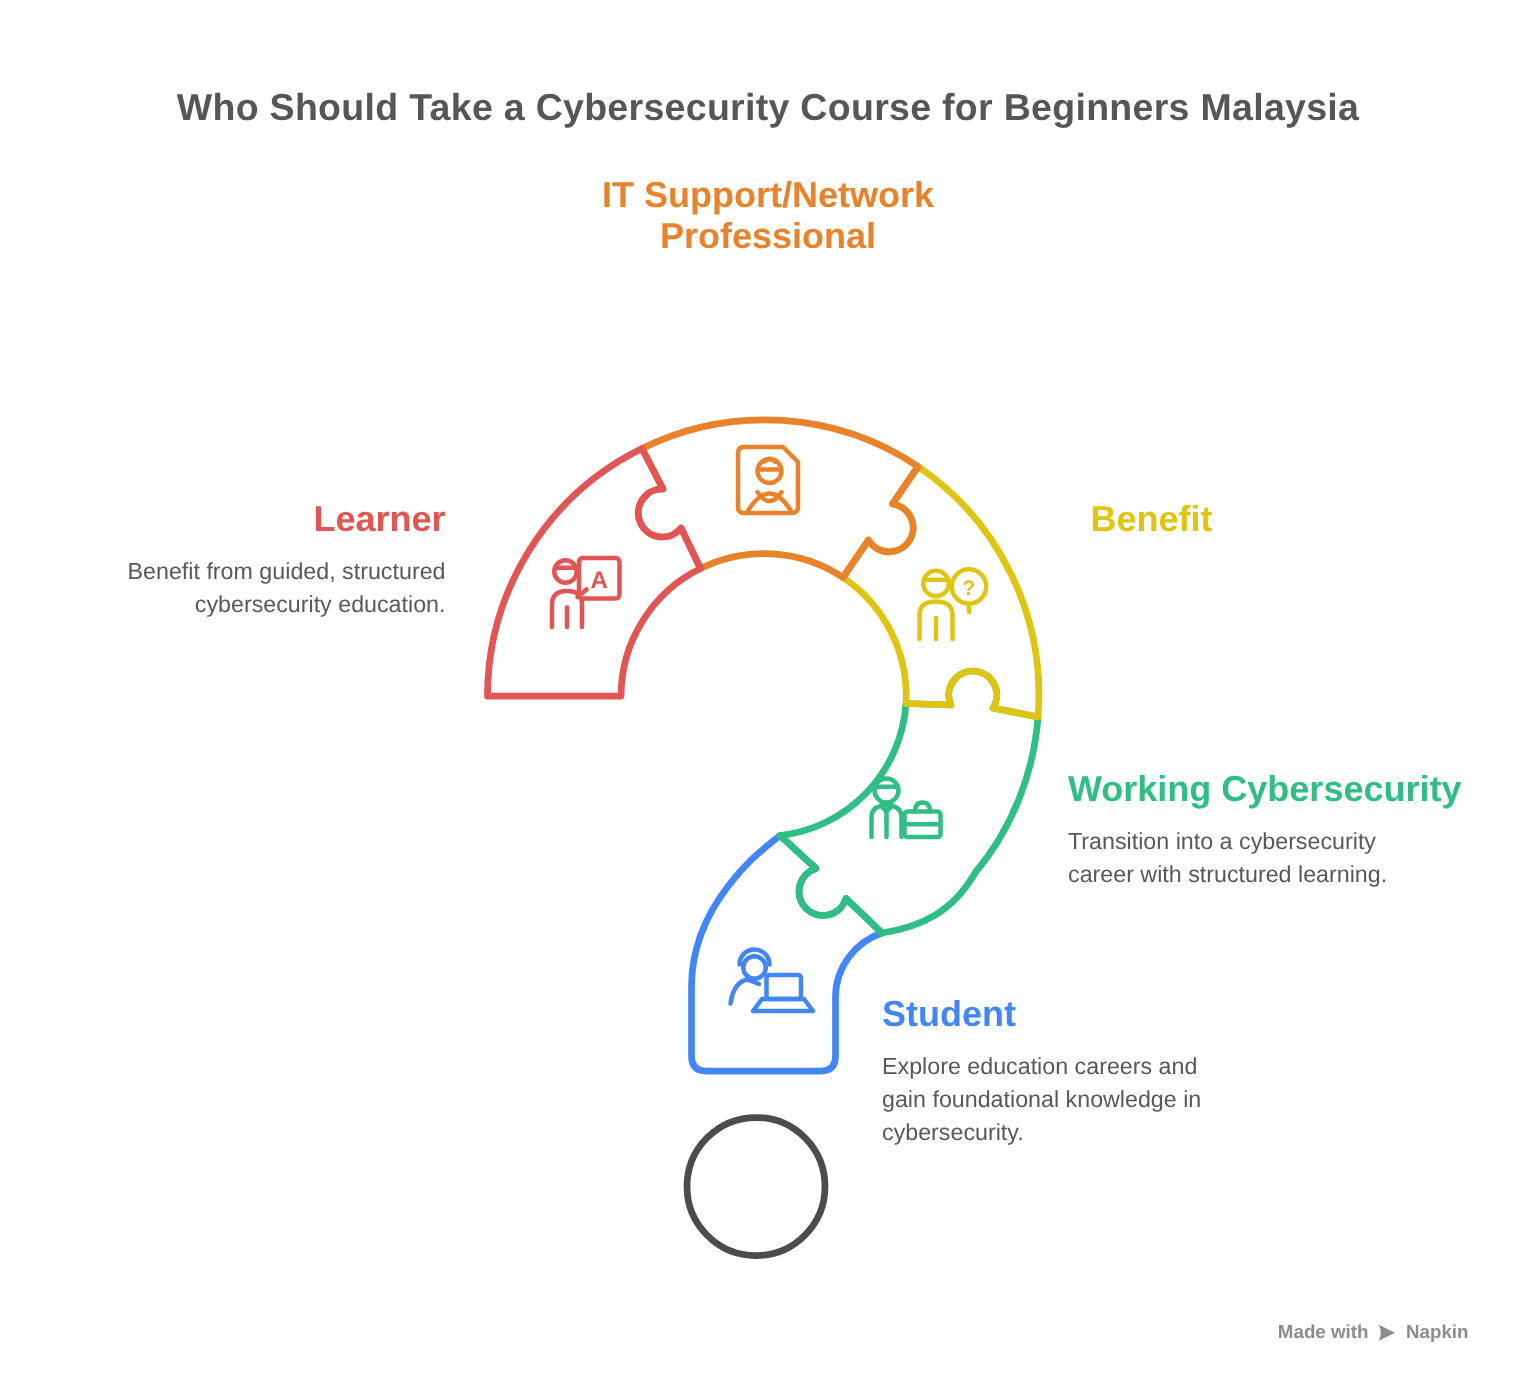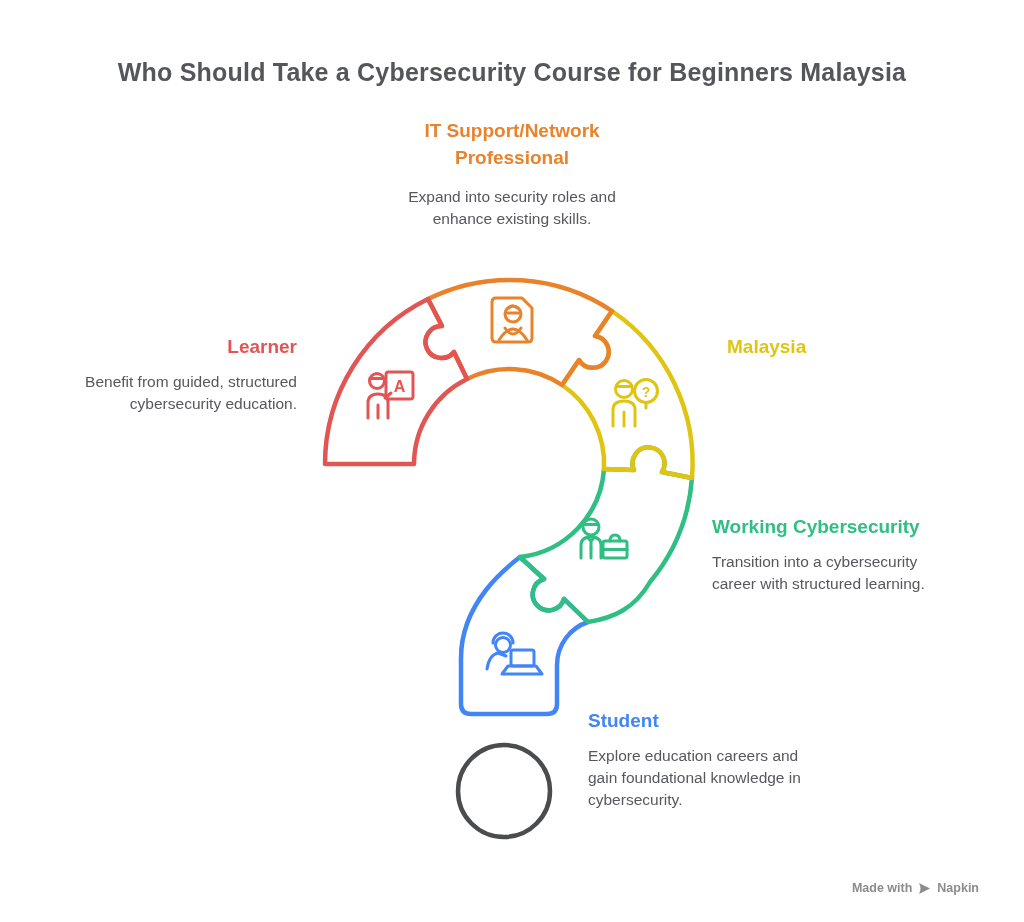--- a/index.html
+++ b/index.html
@@ -5,35 +5,35 @@
   html,body{margin:0;padding:0;background:#ffffff;}
   .canvas{
     position:relative;width:1024px;height:922px;background:#ffffff;overflow:hidden;
     font-family:"Liberation Sans",sans-serif;
   }
   .page-title{
     position:absolute;top:58px;left:0;width:1024px;text-align:center;
     font-size:25px;font-weight:700;letter-spacing:.2px;color:var(--heading_gray);
   }
   .section{position:absolute;}
-  .sec-heading{font-size:19px;font-weight:700;line-height:27px;}
+  .sec-heading{font-size:24px;font-weight:700;line-height:27px;}
   .sec-desc{
     margin-top:11px;font-size:15.5px;font-weight:400;line-height:22px;
     color:var(--body_gray);white-space:pre-line;
   }
   .sec-it{left:50%;top:117px;width:300px;transform:translateX(-50%);text-align:center;}
   .sec-it .sec-heading{color:var(--orange);white-space:pre-line;}
   .sec-it .sec-desc{margin-top:15px;}
   .sec-learner{right:727px;top:333px;width:300px;text-align:right;}
   .sec-learner .sec-heading{color:var(--red);}
   .sec-beginner{left:727px;top:333px;width:250px;text-align:left;}
   .sec-beginner .sec-heading{color:var(--yellow);}
   .sec-wp{left:712px;top:513px;width:265px;text-align:left;}
   .sec-wp .sec-heading{color:var(--green);}
-  .sec-student{left:588px;top:663px;width:260px;text-align:left;margin-top:44px;}
+  .sec-student{left:588px;top:663px;width:260px;text-align:left;}
   .sec-student .sec-heading{color:var(--blue);}
   .qmark-svg{position:absolute;left:0;top:0;}
   .piece{fill:none;stroke-width:4.5;stroke-linejoin:round;stroke-linecap:round;}
   .p-red{stroke:var(--red);}
   .p-orange{stroke:var(--orange);}
   .p-yellow{stroke:var(--yellow);}
   .p-green{stroke:var(--green);}
   .p-blue{stroke:var(--blue);}
   .icon{fill:none;stroke-width:3;stroke-linecap:round;stroke-linejoin:round;}
   .glyph{font-family:"Liberation Sans",sans-serif;font-weight:700;stroke:none;}
@@ -123,32 +123,30 @@
       <path d="M 493,643 A 10,10 0 0 1 513,643"></path>
       <path d="M 487,669 Q 489,655 498,653 L 506,656"></path>
       <rect x="511" y="650" width="23" height="16" rx="2"></rect>
       <path d="M 508,666 H 536 L 542,674 H 502 Z"></path>
     </g>
   </svg>
 
   <div class="section sec-it">
     <div class="sec-heading">IT Support/Network
 Professional</div>
-    <div class="sec-desc">Expand into security roles and
-enhance existing skills.</div>
   </div>
 
   <div class="section sec-learner">
     <div class="sec-heading">Learner</div>
     <div class="sec-desc">Benefit from guided, structured
 cybersecurity education.</div>
   </div>
 
   <div class="section sec-beginner">
-    <div class="sec-heading">Malaysia</div>
+    <div class="sec-heading">Benefit</div>
   </div>
 
   <div class="section sec-wp">
     <div class="sec-heading">Working Cybersecurity</div>
     <div class="sec-desc">Transition into a cybersecurity
 career with structured learning.</div>
   </div>
 
   <div class="section sec-student">
     <div class="sec-heading">Student</div>

